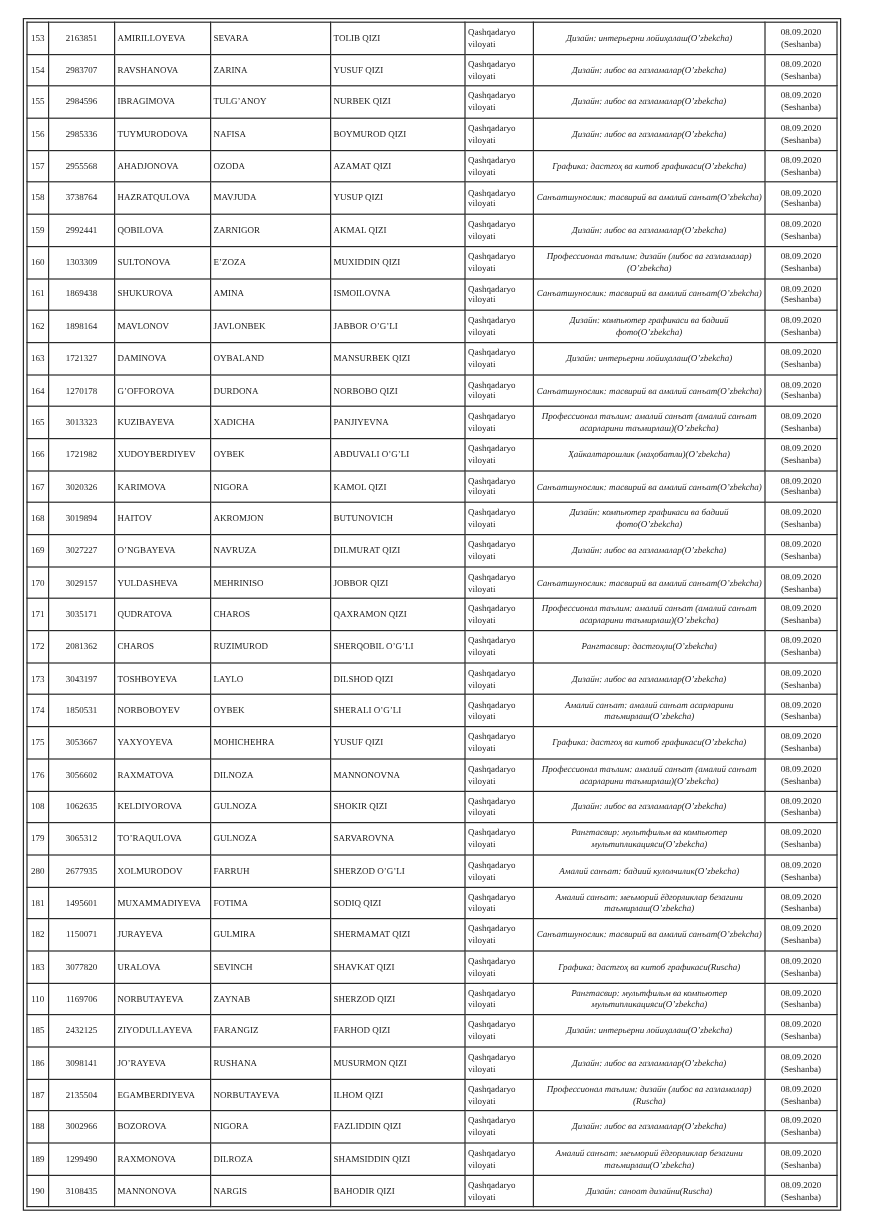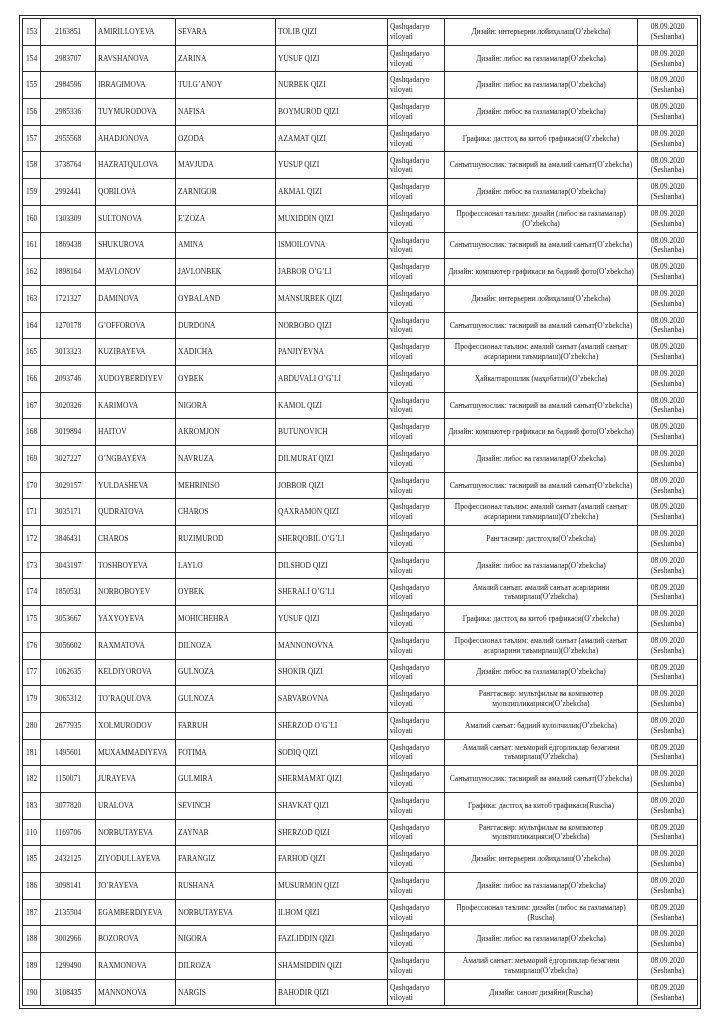--- a/index.html
+++ b/index.html
@@ -32,21 +32,21 @@
   table.applicants td{
     border:1px solid #2a2a2a;
     height:23.7px;
     padding:1px 2px;
     overflow:hidden;
     vertical-align:middle;
   }
   td.col-no, td.col-id{ text-align:center; }
   td.col-surname, td.col-name, td.col-patronymic{ text-align:left; padding-left:4px; }
   td.col-region{ text-align:left; padding:1px 3px; }
-  td.col-specialty{ text-align:center; padding:1px 5px; }
+  td.col-specialty{ text-align:center; padding:1px 5px;font-style:italic; }
   td.col-date{ text-align:center; padding:1px 3px; }
 </style>
 </head>
 <body>
 
 <div class="page">
   <div class="table-wrap">
     <table class="applicants">
       <colgroup>
         <col style="width:18px">
@@ -184,21 +184,21 @@
             <td class="col-id">3013323</td>
             <td class="col-surname">KUZIBAYEVA</td>
             <td class="col-name">XADICHA</td>
             <td class="col-patronymic">PANJIYEVNA</td>
             <td class="col-region">Qashqadaryo viloyati</td>
             <td class="col-specialty">Профессионал таълим: амалий санъат (амалий санъат асарларини таъмирлаш)(O’zbekcha)</td>
             <td class="col-date">08.09.2020 (Seshanba)</td>
           </tr>
           <tr>
             <td class="col-no">166</td>
-            <td class="col-id">2093746</td>
+            <td class="col-id">1721982</td>
             <td class="col-surname">XUDOYBERDIYEV</td>
             <td class="col-name">OYBEK</td>
             <td class="col-patronymic">ABDUVALI O’G’LI</td>
             <td class="col-region">Qashqadaryo viloyati</td>
             <td class="col-specialty">Ҳайкалтарошлик (маҳобатли)(O’zbekcha)</td>
             <td class="col-date">08.09.2020 (Seshanba)</td>
           </tr>
           <tr>
             <td class="col-no">167</td>
             <td class="col-id">3020326</td>
@@ -244,21 +244,21 @@
             <td class="col-id">3035171</td>
             <td class="col-surname">QUDRATOVA</td>
             <td class="col-name">CHAROS</td>
             <td class="col-patronymic">QAXRAMON QIZI</td>
             <td class="col-region">Qashqadaryo viloyati</td>
             <td class="col-specialty">Профессионал таълим: амалий санъат (амалий санъат асарларини таъмирлаш)(O’zbekcha)</td>
             <td class="col-date">08.09.2020 (Seshanba)</td>
           </tr>
           <tr>
             <td class="col-no">172</td>
-            <td class="col-id">3846431</td>
+            <td class="col-id">2081362</td>
             <td class="col-surname">CHAROS</td>
             <td class="col-name">RUZIMUROD</td>
             <td class="col-patronymic">SHERQOBIL O’G’LI</td>
             <td class="col-region">Qashqadaryo viloyati</td>
             <td class="col-specialty">Рангтасвир: дастгоҳли(O’zbekcha)</td>
             <td class="col-date">08.09.2020 (Seshanba)</td>
           </tr>
           <tr>
             <td class="col-no">173</td>
             <td class="col-id">3043197</td>
@@ -293,21 +293,21 @@
             <td class="col-no">176</td>
             <td class="col-id">3056602</td>
             <td class="col-surname">RAXMATOVA</td>
             <td class="col-name">DILNOZA</td>
             <td class="col-patronymic">MANNONOVNA</td>
             <td class="col-region">Qashqadaryo viloyati</td>
             <td class="col-specialty">Профессионал таълим: амалий санъат (амалий санъат асарларини таъмирлаш)(O’zbekcha)</td>
             <td class="col-date">08.09.2020 (Seshanba)</td>
           </tr>
           <tr>
-            <td class="col-no">177</td>
+            <td class="col-no">108</td>
             <td class="col-id">1062635</td>
             <td class="col-surname">KELDIYOROVA</td>
             <td class="col-name">GULNOZA</td>
             <td class="col-patronymic">SHOKIR QIZI</td>
             <td class="col-region">Qashqadaryo viloyati</td>
             <td class="col-specialty">Дизайн: либос ва газламалар(O’zbekcha)</td>
             <td class="col-date">08.09.2020 (Seshanba)</td>
           </tr>
           <tr>
             <td class="col-no">179</td>

